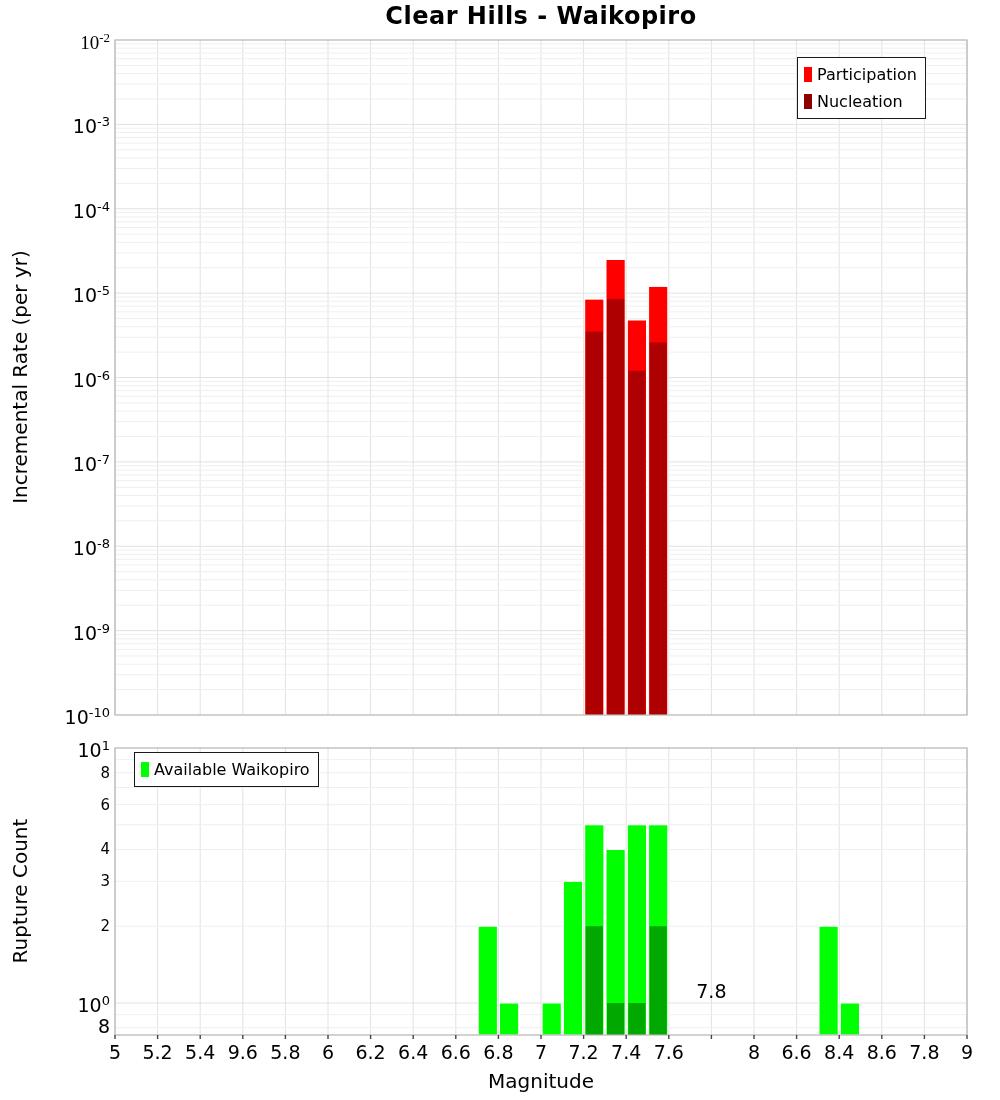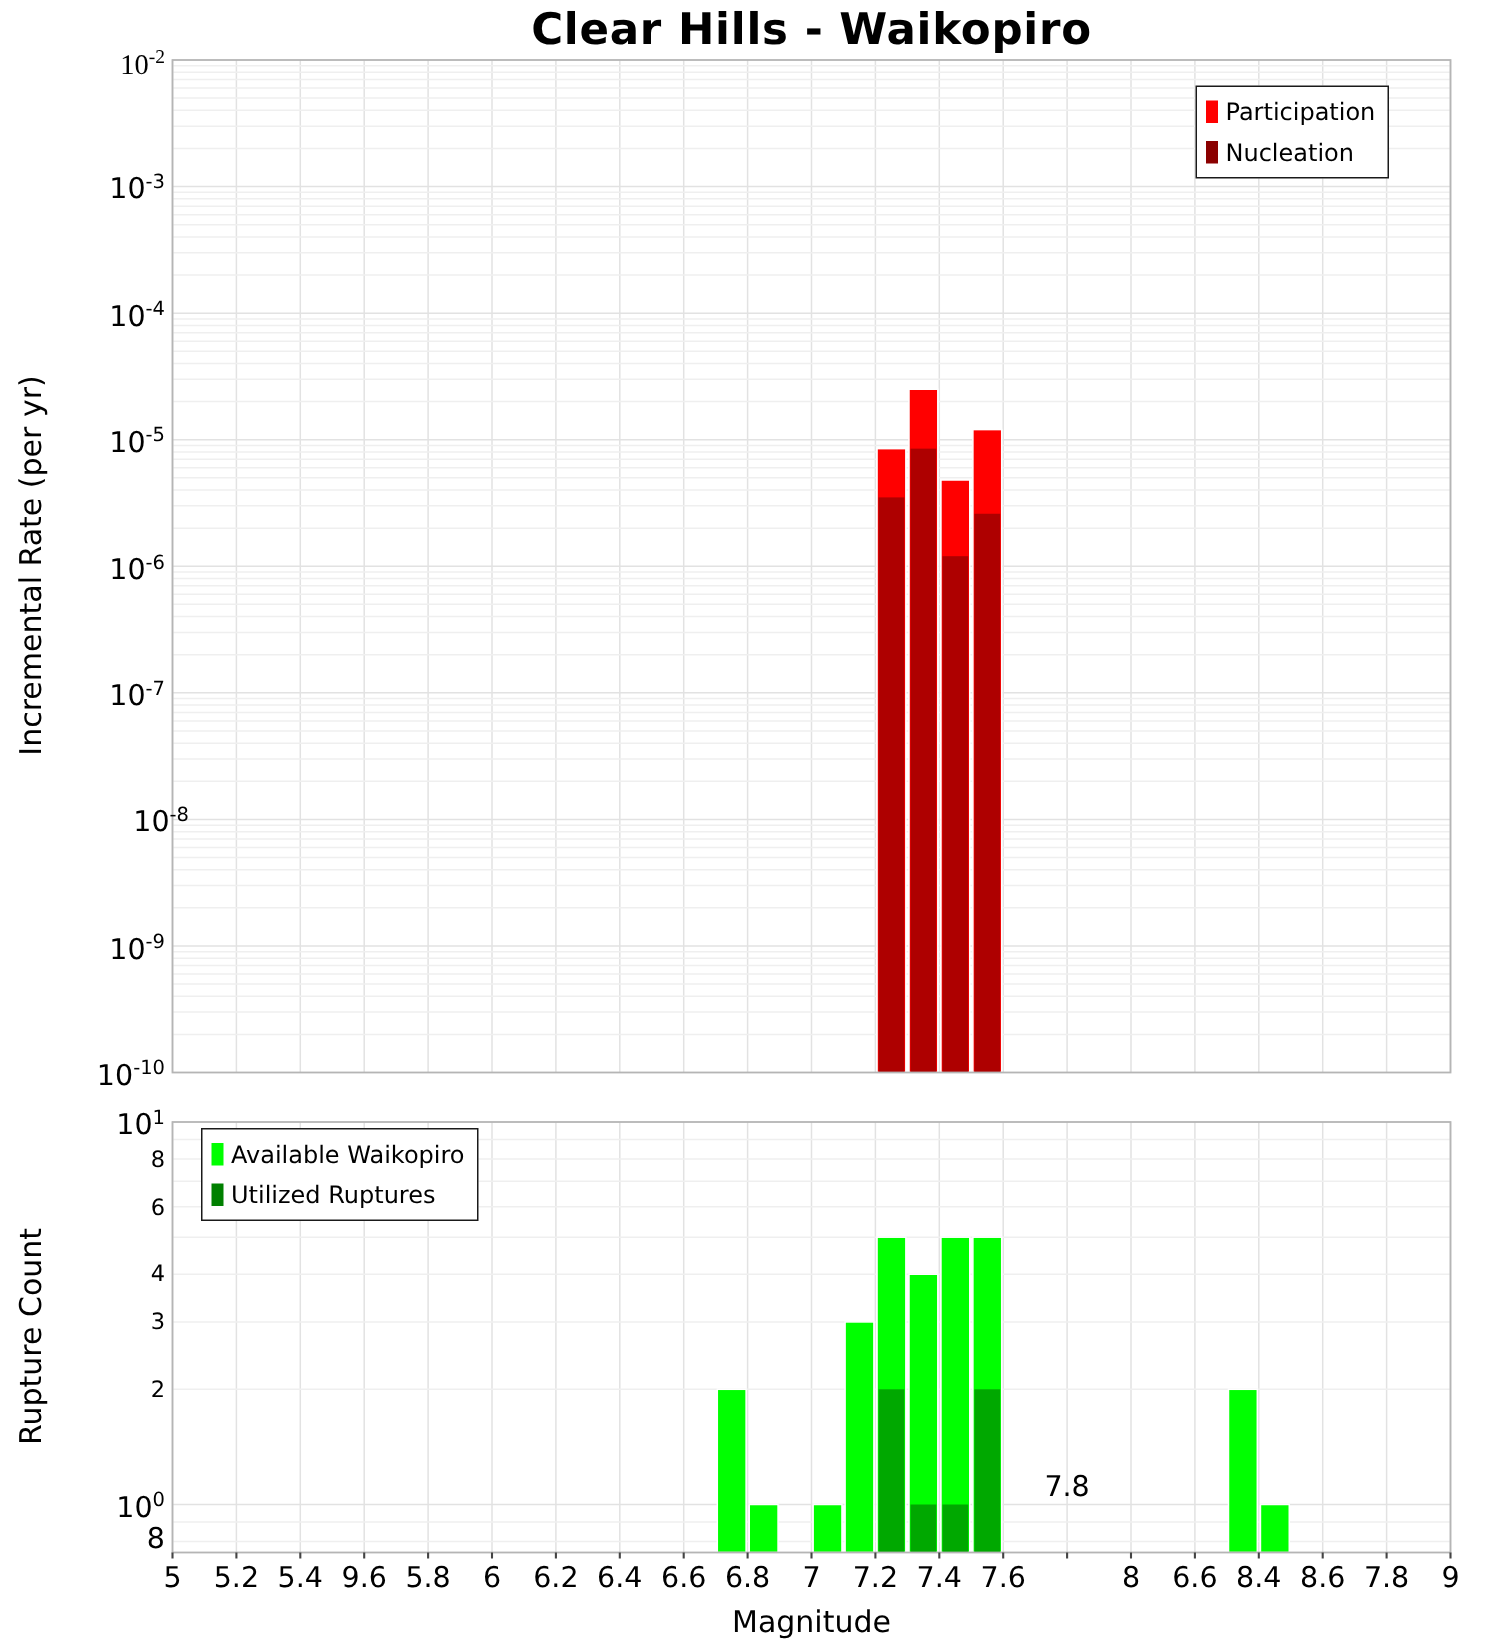--- a/index.html
+++ b/index.html
@@ -1,20 +1,20 @@
 <!DOCTYPE html>
 <html><head>
 <meta charset="utf-8">
 <style>
   html,body{margin:0;padding:0;background:#fff;}
   body{font-family:"DejaVu Sans", sans-serif;color:#000;}
   .stage{position:relative;width:1000px;height:1100px;background:#fff;overflow:hidden;}
   svg{position:absolute;left:0;top:0;}
   .title{position:absolute;left:115px;top:2px;width:852px;text-align:center;
-         font-size:29px;font-weight:bold;letter-spacing:0.5px;}
+         font-size:24px;font-weight:bold;letter-spacing:0.5px;}
   .ylab{position:absolute;left:-150px;width:340px;text-align:center;font-size:20px;
         transform:rotate(-90deg);}
   .xlab{position:absolute;left:115px;width:852px;text-align:center;top:1069px;font-size:20px;}
   .ytick{position:absolute;left:0;width:110px;text-align:right;font-size:19px;line-height:26px;}
   .ytick sup{font-size:13px;}
   .ytick-small{position:absolute;left:0;width:110px;text-align:right;font-size:15px;line-height:18px;}
   .xtick{position:absolute;width:64px;text-align:center;font-size:19px;line-height:22px;}
   .legend{position:absolute;background:#fff;border:1.6px solid #1a1a1a;padding:3px 8px 3px 6px;z-index:5;}
   .lrow{display:flex;align-items:center;height:27px;white-space:nowrap;}
   .lmark{display:inline-block;width:8px;height:15px;margin-right:5px;flex:none;}
@@ -217,32 +217,28 @@
       <div class="lrow">
         <span class="lmark" style="background: rgb(139, 0, 0);"></span>
         <span class="ltext">Nucleation</span>
       </div>
     </div>
   <div class="legend" id="legend-bottom" style="left:134px;top:752px;">
       <div class="lrow">
         <span class="lmark" style="background: rgb(0, 255, 0);"></span>
         <span class="ltext">Available Waikopiro</span>
       </div>
-      <div class="lrow">
-        <span class="lmark" style="background: rgb(0, 128, 0);"></span>
-        <span class="ltext">Utilized Ruptures</span>
-      </div>
     </div>
 <div class="ytick" style="left: 0px; top: 25px; font-family: Liberation Serif, serif;">10<sup>-2</sup></div>
     <div class="ytick" style="left: 0px; top: 109.375px;">10<sup>-3</sup></div>
     <div class="ytick" style="left: 0px; top: 193.75px;">10<sup>-4</sup></div>
     <div class="ytick" style="left: 0px; top: 278.125px;">10<sup>-5</sup></div>
     <div class="ytick" style="left: 0px; top: 362.5px;">10<sup>-6</sup></div>
     <div class="ytick" style="left: 0px; top: 446.875px;">10<sup>-7</sup></div>
-    <div class="ytick" style="left: 0px; top: 531.25px; margin-left: 16px;">10<sup>-8</sup></div>
+    <div class="ytick" style="left: 0px; top: 531.25px;">10<sup>-8</sup></div>
     <div class="ytick" style="left: 0px; top: 615.625px;">10<sup>-9</sup></div>
     <div class="ytick" style="left: 0px; top: 700px;">10<sup>-10</sup></div>
     <div class="ytick" style="left: 0px; top: 733px;">10<sup>1</sup></div>
     <div class="ytick-small" style="left: 0px; top: 763.712px;">8</div>
     <div class="ytick-small" style="left: 0px; top: 795.571px;">6</div>
     <div class="ytick-small" style="left: 0px; top: 840.475px;">4</div>
     <div class="ytick-small" style="left: 0px; top: 872.334px;">3</div>
     <div class="ytick-small" style="left: 0px; top: 917.237px;">2</div>
     <div class="ytick" style="left: 0px; top: 988px;">10<sup>0</sup></div>
     <div class="ytick" style="left: 0px; top: 1012.71px;">8</div>

